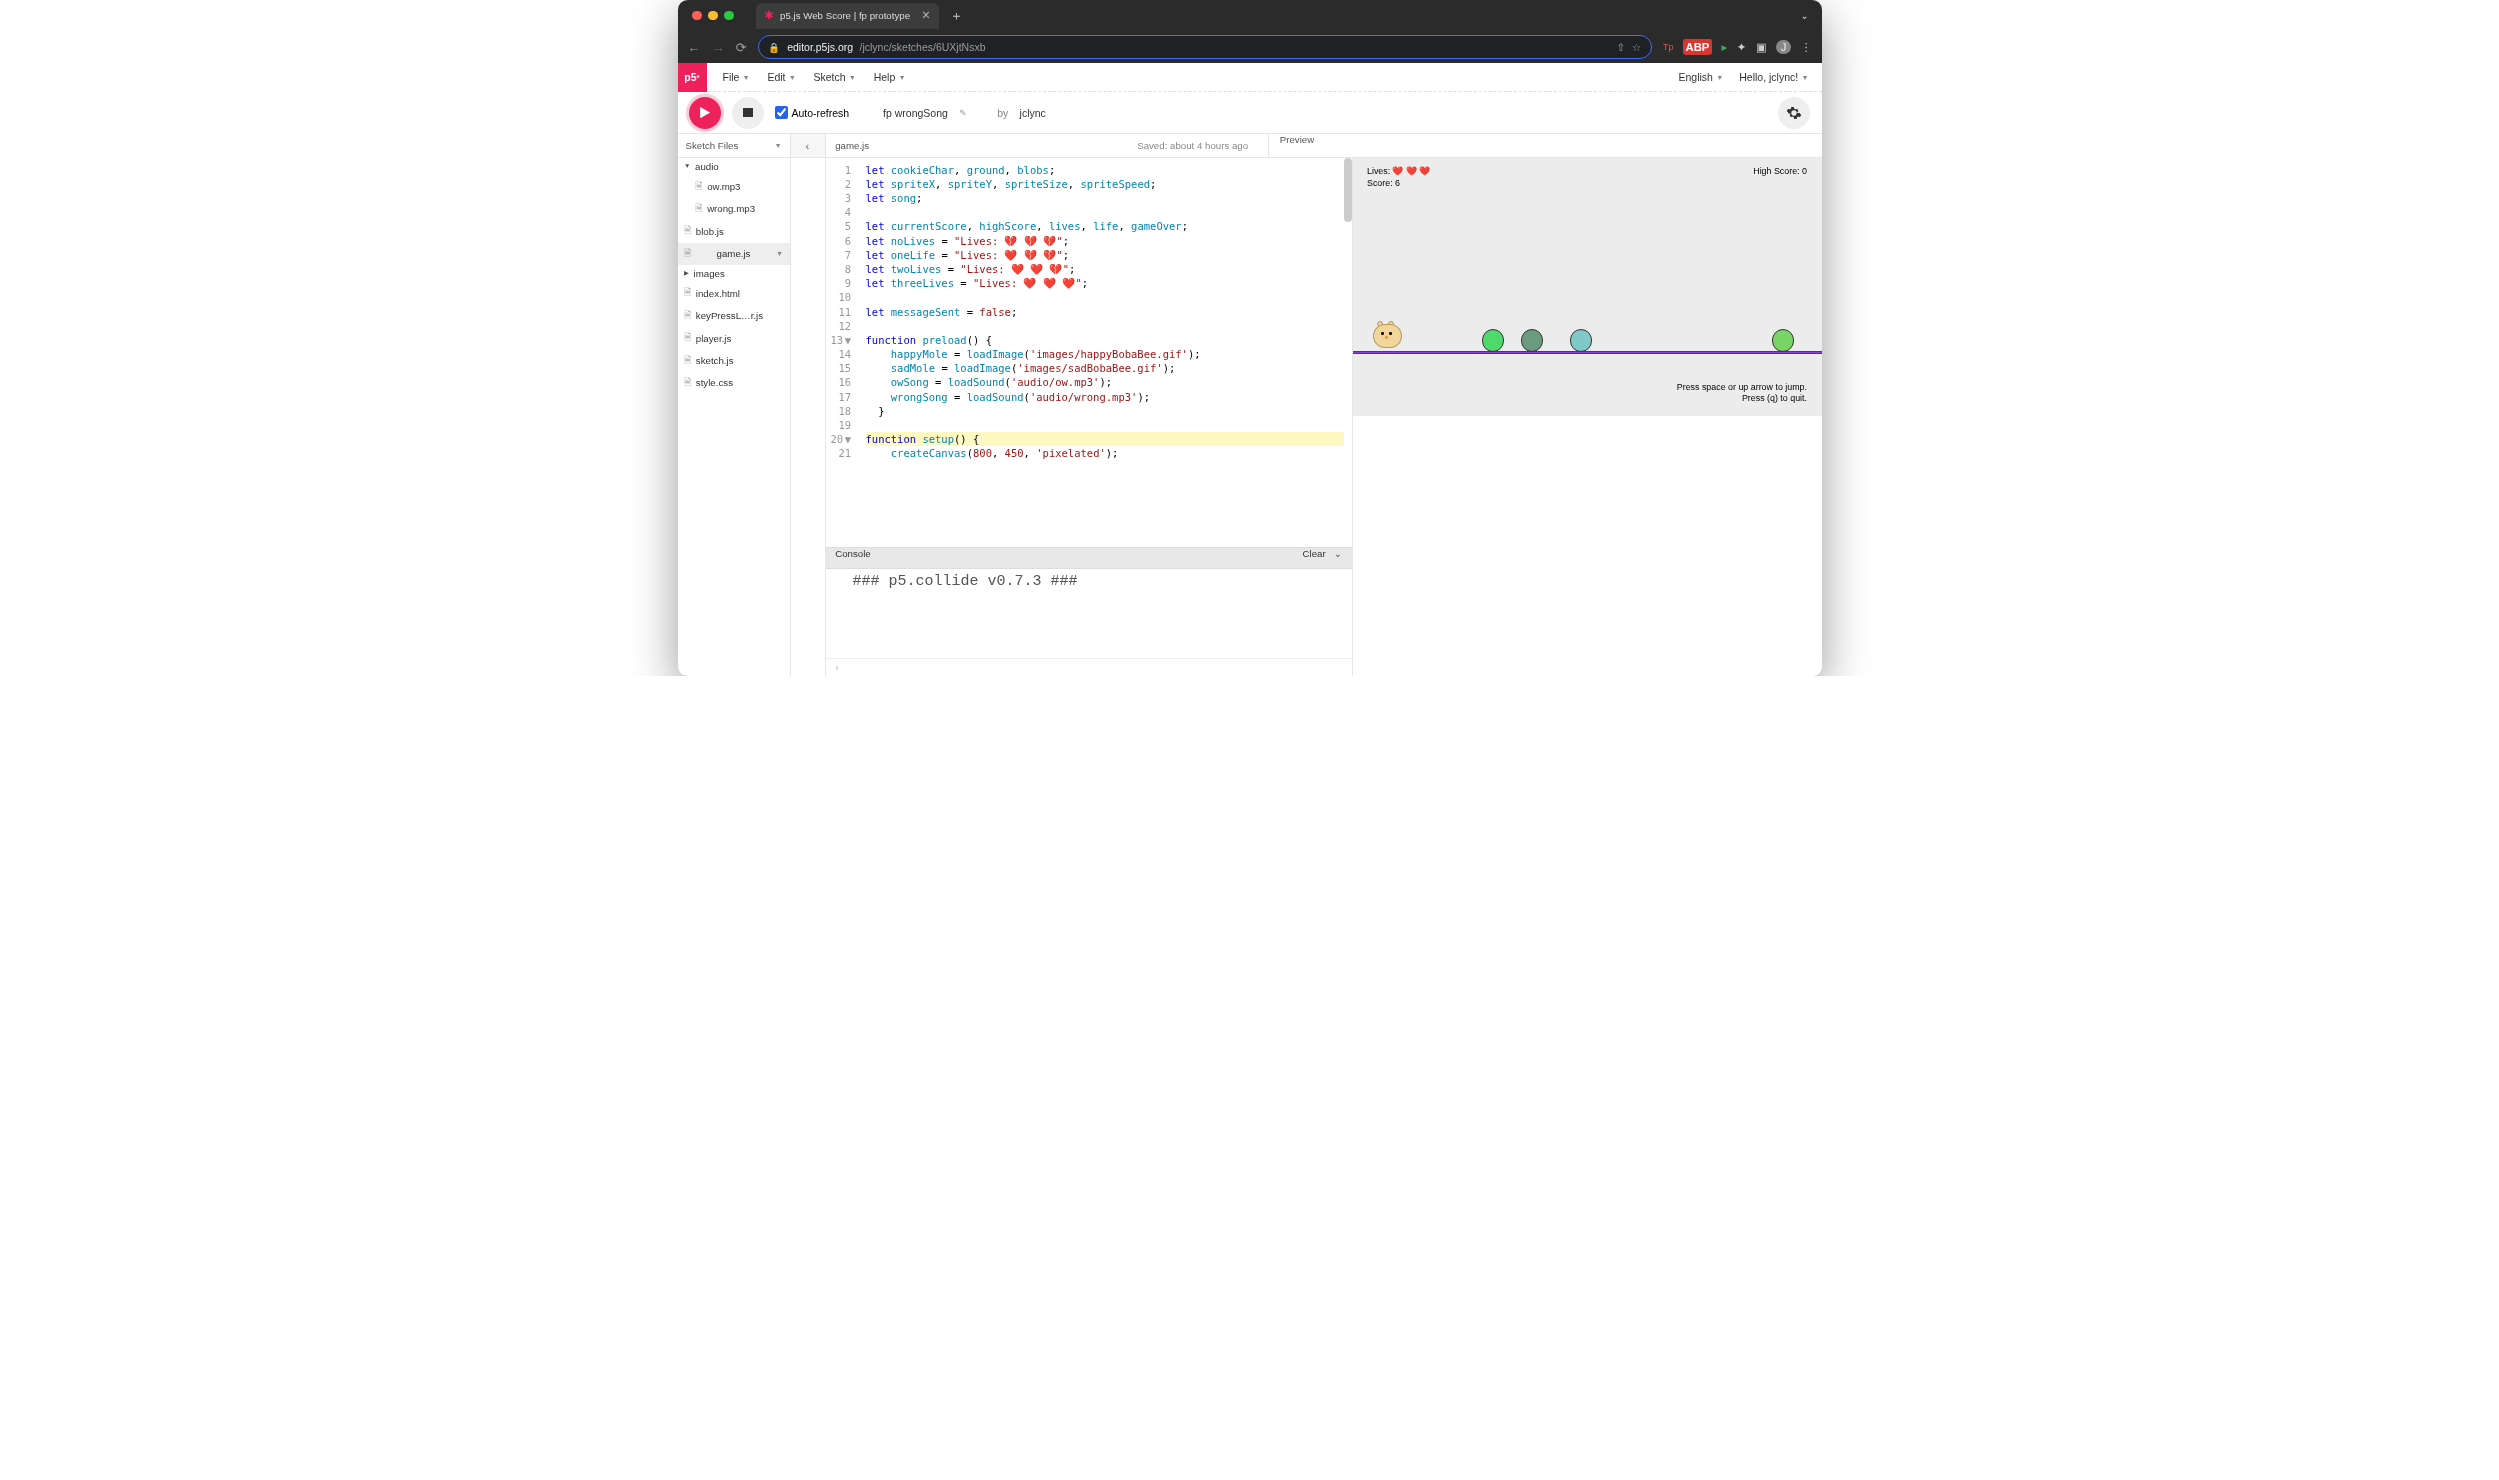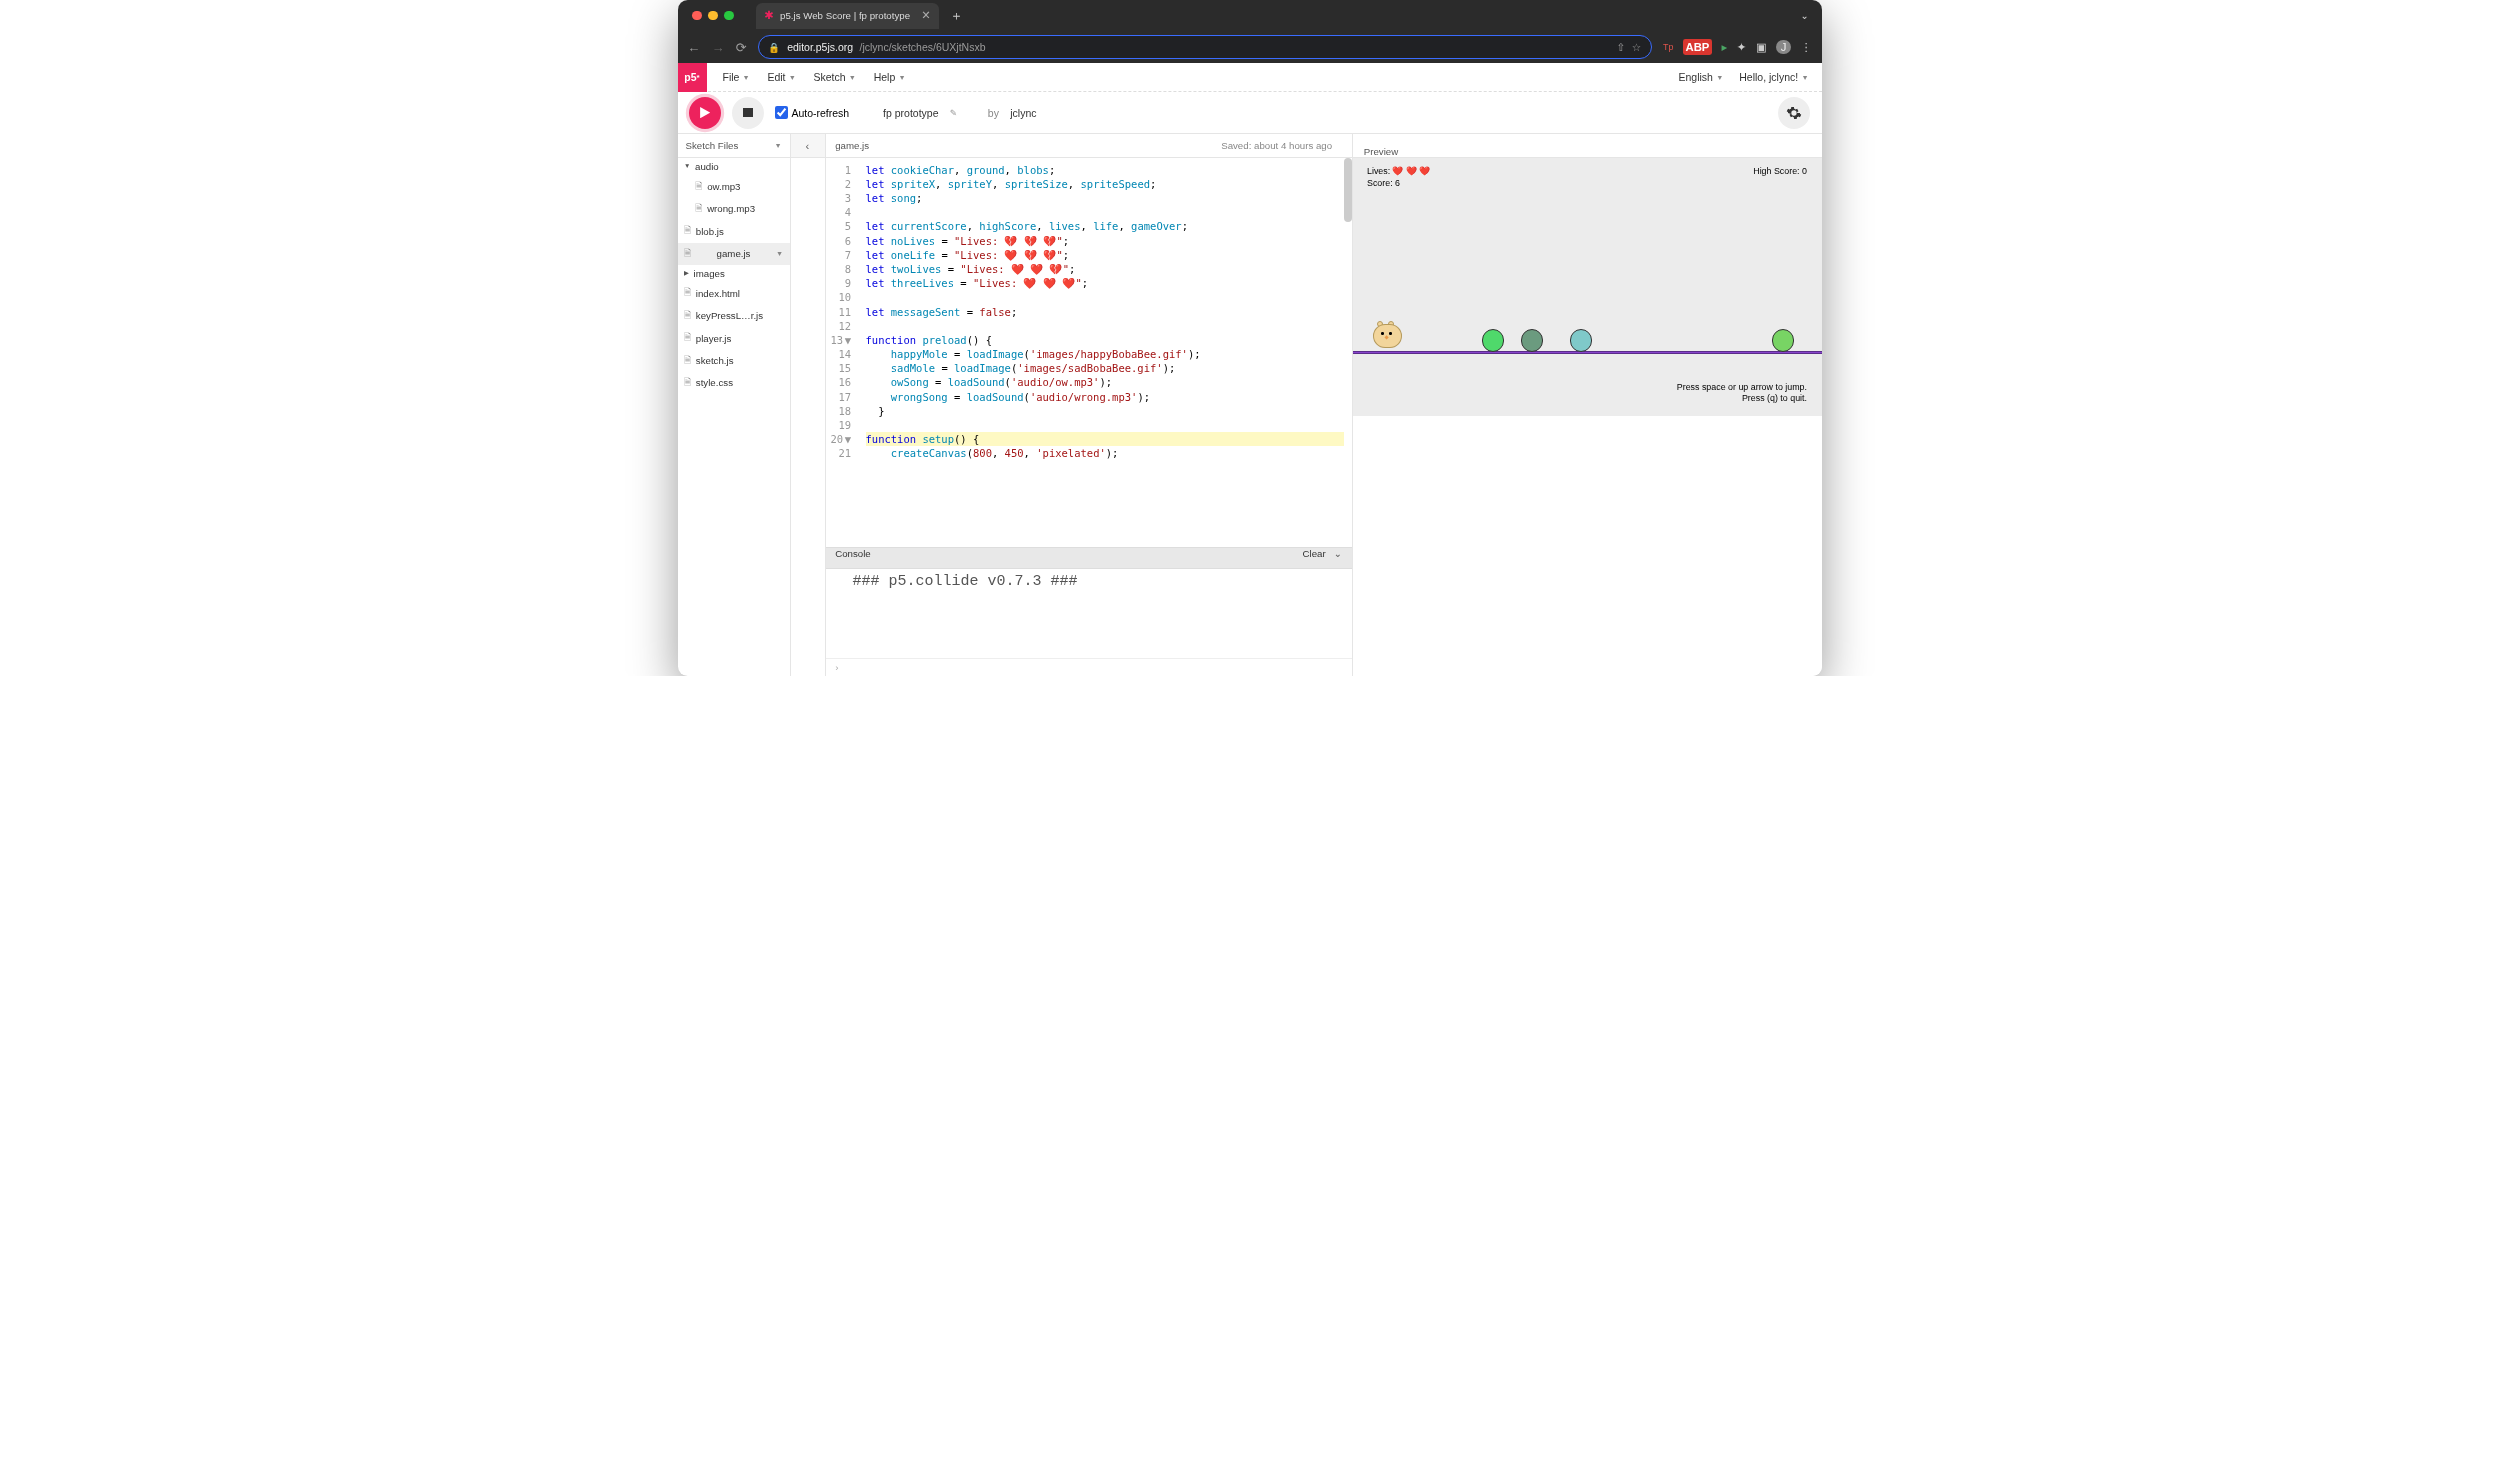--- a/index.html
+++ b/index.html
@@ -58,21 +58,21 @@
 .author{color:#333;}
 .toolbar .spacer{flex:1;}
 .gear-btn{width:32px;height:32px;border-radius:50%;background:#eee;display:flex;align-items:center;justify-content:center;}
 
 
 .subheader{height:24px;border-bottom:0.8px solid #e5e5e5;display:flex;align-items:stretch;font-size:9.7px;color:#555;}
 .sf-header{width:113px;border-right:0.8px solid #e5e5e5;display:flex;align-items:center;padding:0 8px;justify-content:space-between;}
 .collapse-btn{width:35px;border-right:0.8px solid #e5e5e5;background:#f6f6f6;display:flex;align-items:center;justify-content:center;font-size:11.3px;color:#666;}
 .file-tab-bar{flex:1;display:flex;align-items:center;padding:0 9.7px;}
 .file-tab-bar .saved{margin-left:auto;color:#888;padding-right:9.7px;}
-.preview-header{width:470px;border-left:0.8px solid #e5e5e5;padding-left:11.3px;display:flex;align-items:flex-end;}
+.preview-header{width:554px;border-left:0.8px solid #e5e5e5;padding-left:11.3px;display:flex;align-items:flex-start;}
 
 
 .main-row{flex:1;display:flex;min-height:0;}
 .sidebar{width:113px;border-right:0.8px solid #e5e5e5;font-size:9.7px;color:#333;overflow:auto;}
 .sidebar .item{padding:3.2px 6.4px;display:flex;align-items:center;gap:4.8px;}
 .sidebar .item.folder::before{content:"▶";font-size:6.4px;color:#555;transform: translateY(-0.8px);}
 .sidebar .item.folder.open::before{content:"▼";}
 .sidebar .item.file::before{content:"🗎";font-size:8.9px;color:#888;}
 .sidebar .item.indent{padding-left:17.7px;}
 .sidebar .item.selected{background:#eee;justify-content:space-between;}
@@ -201,21 +201,21 @@
         </svg>
     </div>
     <div class="stop-btn">
         <div class="sq"></div>
       </div>
     <label class="auto-refresh">
       <input type="checkbox" checked="" style="">
       <span>Auto-refresh</span>
     </label>
     <span style="width:11.3px;"></span>
-    <span class="sketch-name">fp prototype</span>
+    <span class="sketch-name">fp wrongSong</span>
     <span class="pencil">✎</span>
     <span style="width:8px;"></span>
     <span class="by">by</span>
     <span class="author">jclync</span>
     <div class="spacer"></div>
     <div class="gear-btn">
       <svg width="16" height="16" viewBox="0 0 24 24">
           <path fill="#333" d="M12 8a4 4 0 100 8 4 4 0 000-8zm9 4a7 7 0 01-.1 1.2l2 1.6-2 3.4-2.4-1a7 7 0 01-2 1.2l-.4 2.6h-4l-.4-2.6a7 7 0 01-2-1.2l-2.4 1-2-3.4 2-1.6A7 7 0 013 12a7 7 0 01.1-1.2l-2-1.6 2-3.4 2.4 1a7 7 0 012-1.2L7.9 3h4l.4 2.6a7 7 0 012 1.2l2.4-1 2 3.4-2 1.6c.1.4.1.8.1 1.2z"></path>
         </svg>
     </div>

